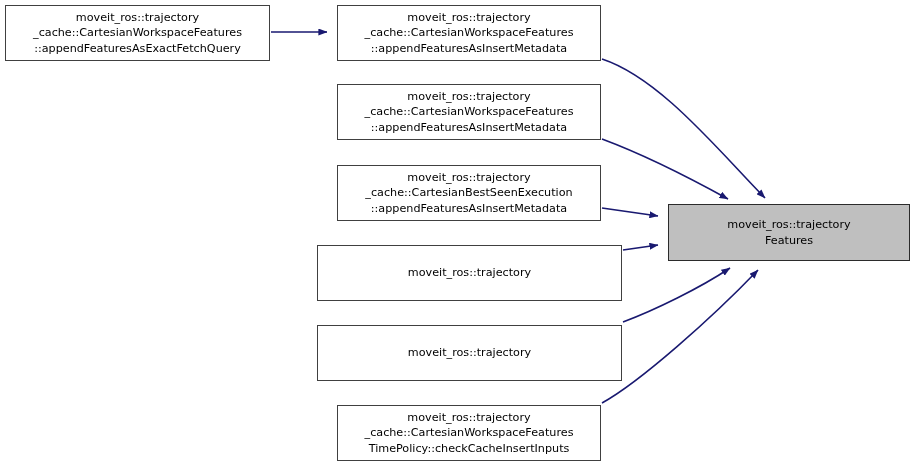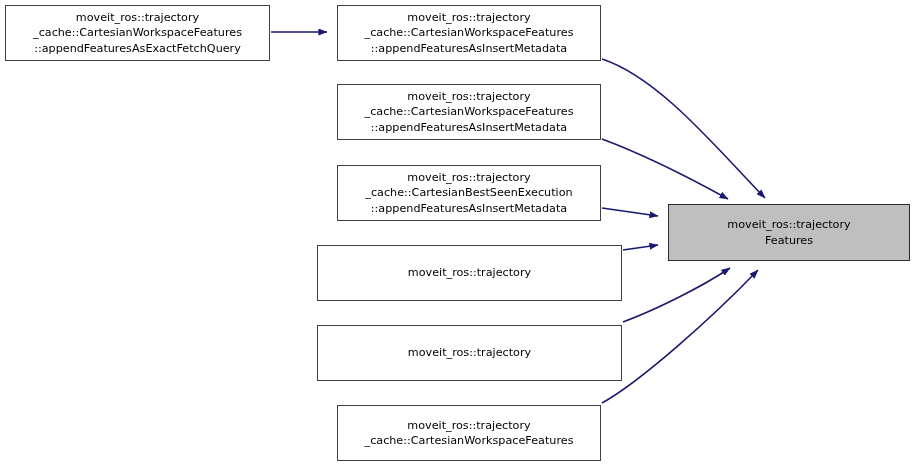--- a/index.html
+++ b/index.html
@@ -105,20 +105,21 @@
     <span class="ln">moveit_ros::trajectory</span>
   </div>
 
   <div class="node" style="left:317px; top:325px; width:305px; height:56px;">
     <span class="ln">moveit_ros::trajectory</span>
   </div>
 
   <div class="node" style="left:337px; top:405px; width:264px; height:56px;">
     <span class="ln">moveit_ros::trajectory</span>
     <span class="ln">_cache::CartesianWorkspaceFeatures</span>
+    <span class="ln">TimePolicy::checkCacheInsertInputs</span>
   </div>
 
   <div class="node highlight" style="left:668px; top:204px; width:242px; height:57px;">
     <span class="ln">moveit_ros::trajectory</span>
     <span class="ln">Features</span>
   </div>
 
 </div>
 
 </body></html>

